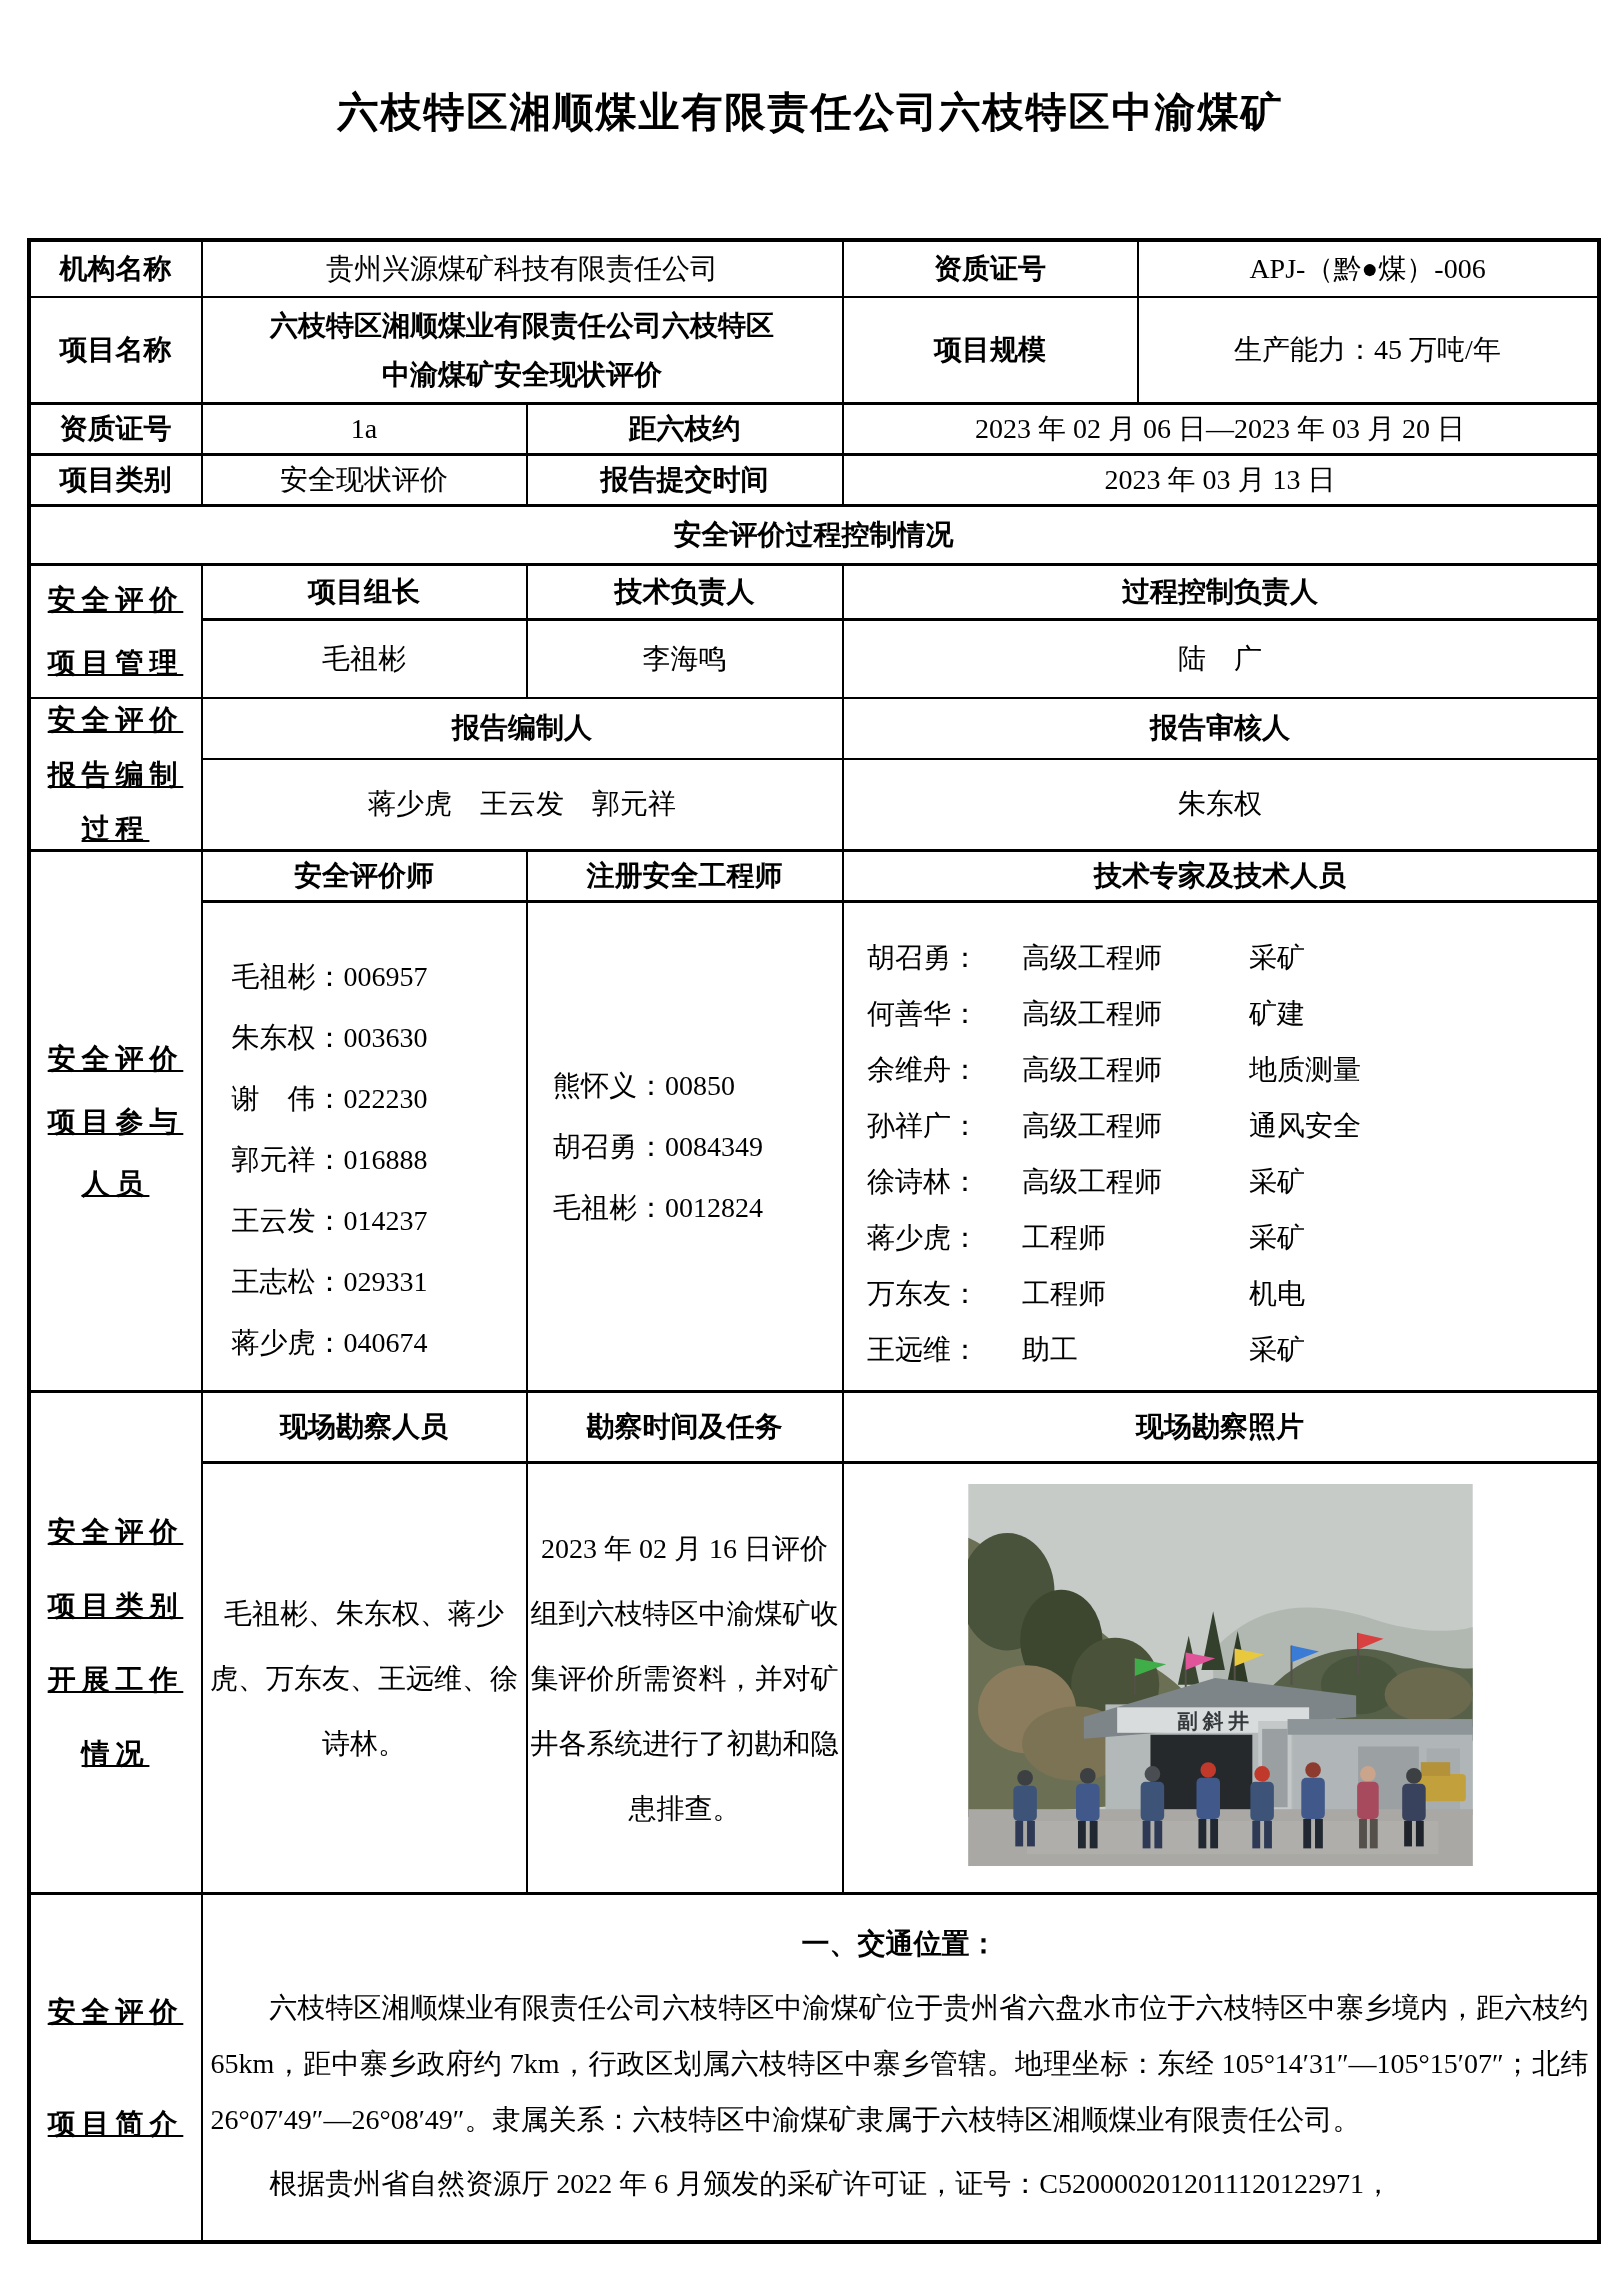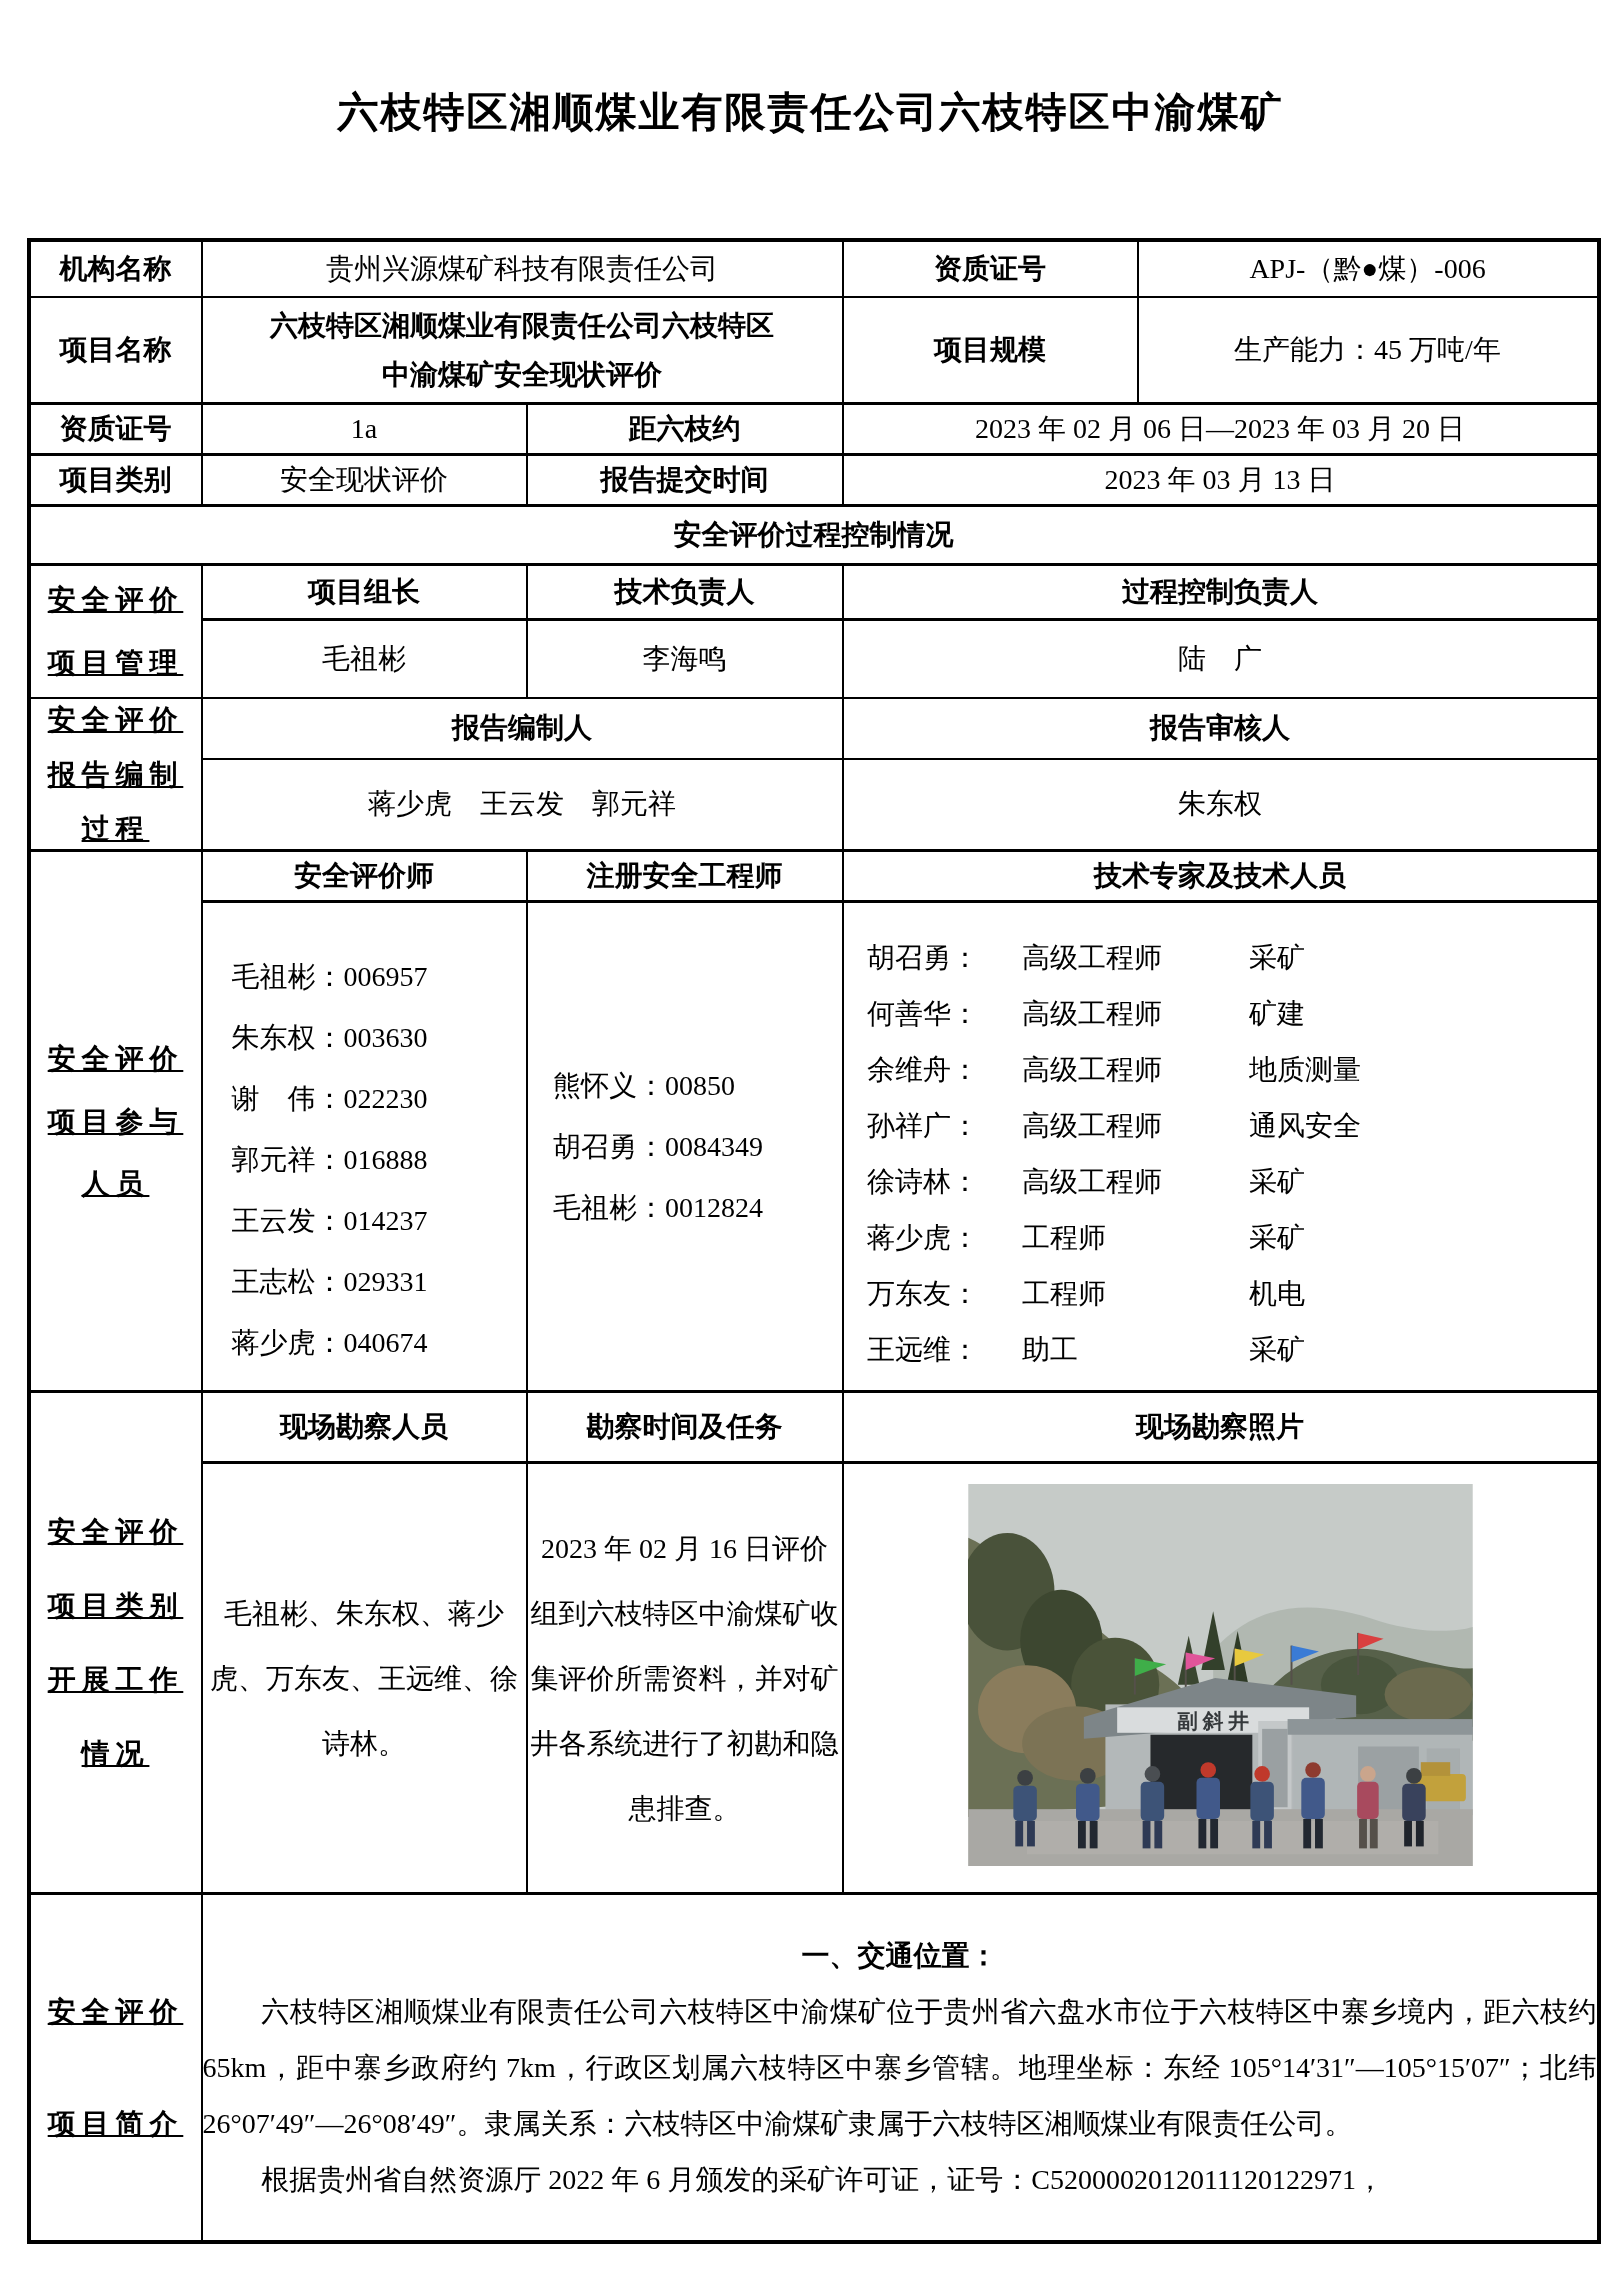--- a/index.html
+++ b/index.html
@@ -52,21 +52,21 @@
   .expert-row { display:flex; height:56px; line-height:56px; text-align:left; }
   .e-name  { width:155px; }
   .e-title { width:227px; }
   .e-field { flex:1; }
   .surveyors-cell { padding:0 23.5px; text-align:justify; line-height:65px; }
   .task-cell { padding:0 19.6px; text-align:justify; line-height:65px; }
   .photo-cell { vertical-align:middle; text-align:center; }
   .photo-frame { display:inline-block; width:505px; height:382px; }
   .intro-cell { vertical-align:top; text-align:left; padding:25.5px 29px 0 41px; line-height:56px; }
   .intro-heading { font-weight:bold; }
-  .intro-para { margin:0; text-indent:2.1em; text-align:justify; }
+  .intro-para { margin:8px; text-indent:2.1em; text-align:justify; }
 </style>
 </head>
 <body>
 
 <div class="page">
 
   <div class="doc-title">六枝特区湘顺煤业有限责任公司六枝特区中渝煤矿</div>
 
   <table class="info">
     <colgroup>

